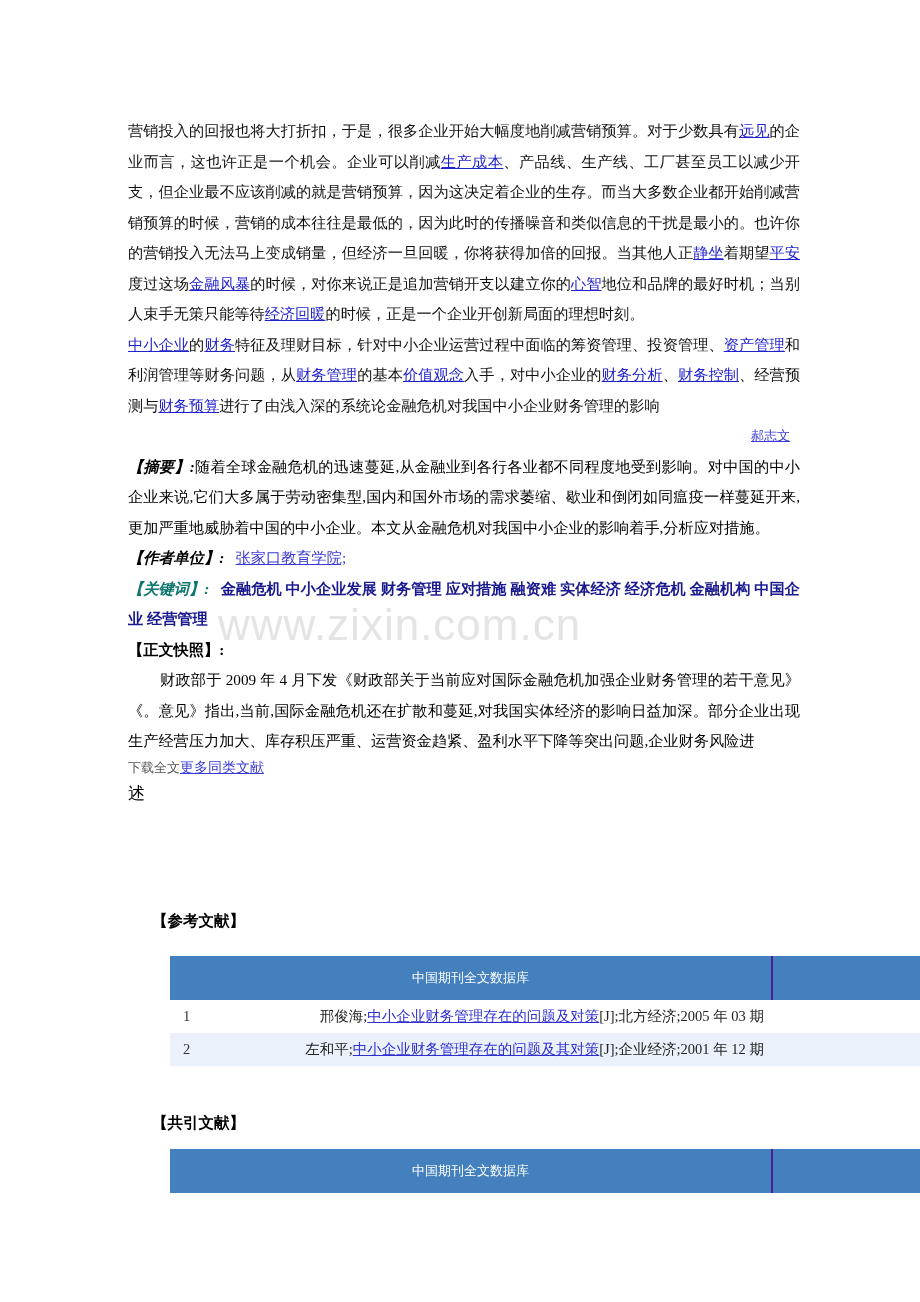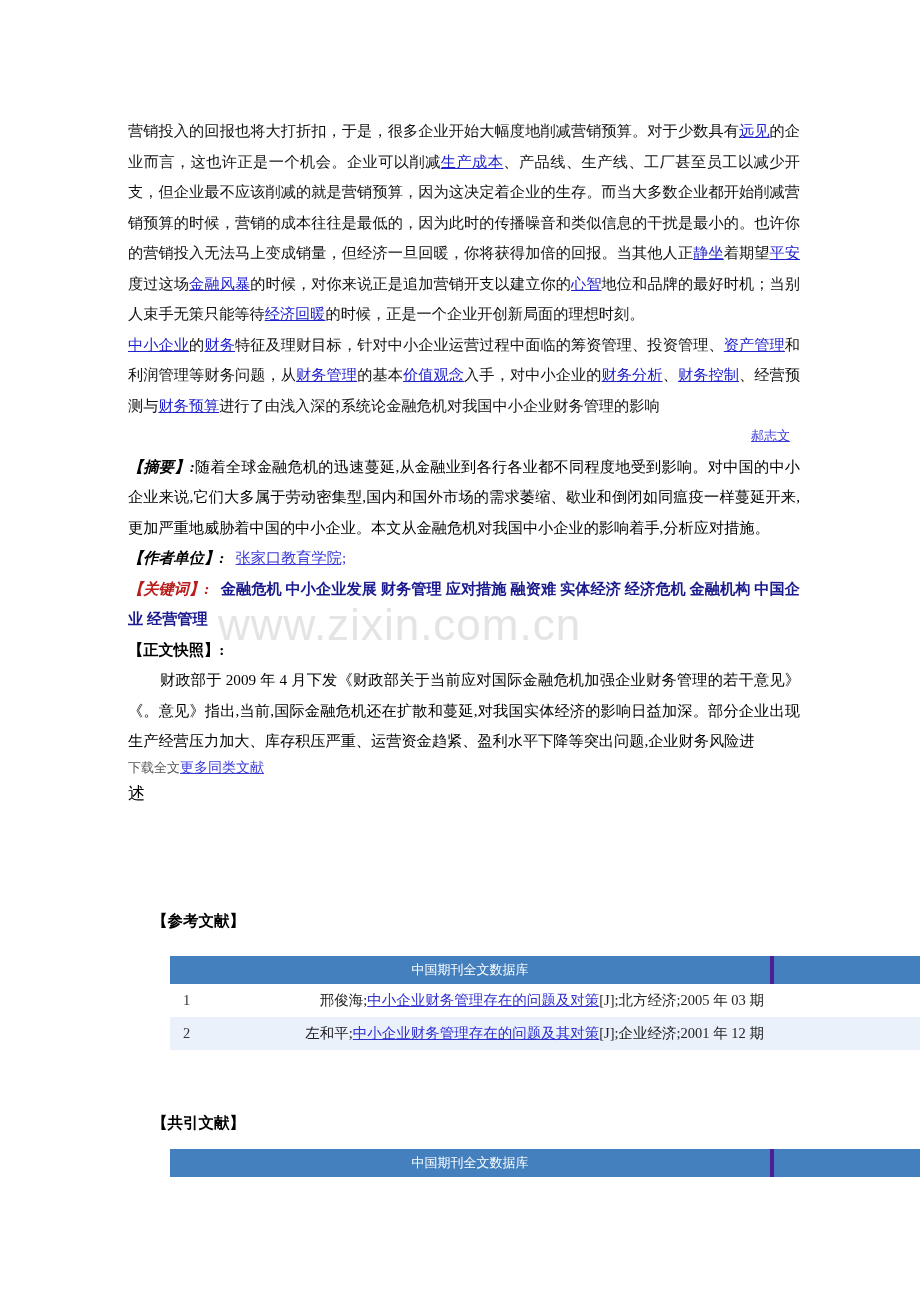--- a/index.html
+++ b/index.html
@@ -95,21 +95,21 @@
   .kw {
     color: #1a1a8e;
     font-weight: bold;
     font-size: 15.2px;
     line-height: 30.5px;
     margin: 0;
     text-align: justify;
     text-justify: inter-ideograph;
   }
   .kw .lbl {
-    color: #b91c1c;
+    color: #0f766e;
     margin-top: 31px;
   }
   .classnum {
     font-family: "Liberation Serif", serif;
     font-size: 14px;
   }
 
   .fulltext-head {
     margin: 0;
     font-size: 15.2px;
@@ -165,22 +165,22 @@
   #table-references { top: 956px; }
   #table-cocitations { top: 1149px; }
 
   .ref-table th.hdr {
     background: #4380bd;
     color: #ffffff;
     font-weight: normal;
     font-size: 13px;
     font-family: "DejaVu Sans", "Liberation Sans", sans-serif;
     height: 28px;
-    padding: 0;
-    border-right: 4px solid #4c1d95;
+    padding: 8px;
+    border-right: 2px solid #4c1d95;
   }
   .ref-table th.hdr-blank {
     background: #4380bd;
     padding: 0;
     height: 28px;
     border: none;
   }
   .ref-table td {
     padding: 0 6px;
     height: 33px;

